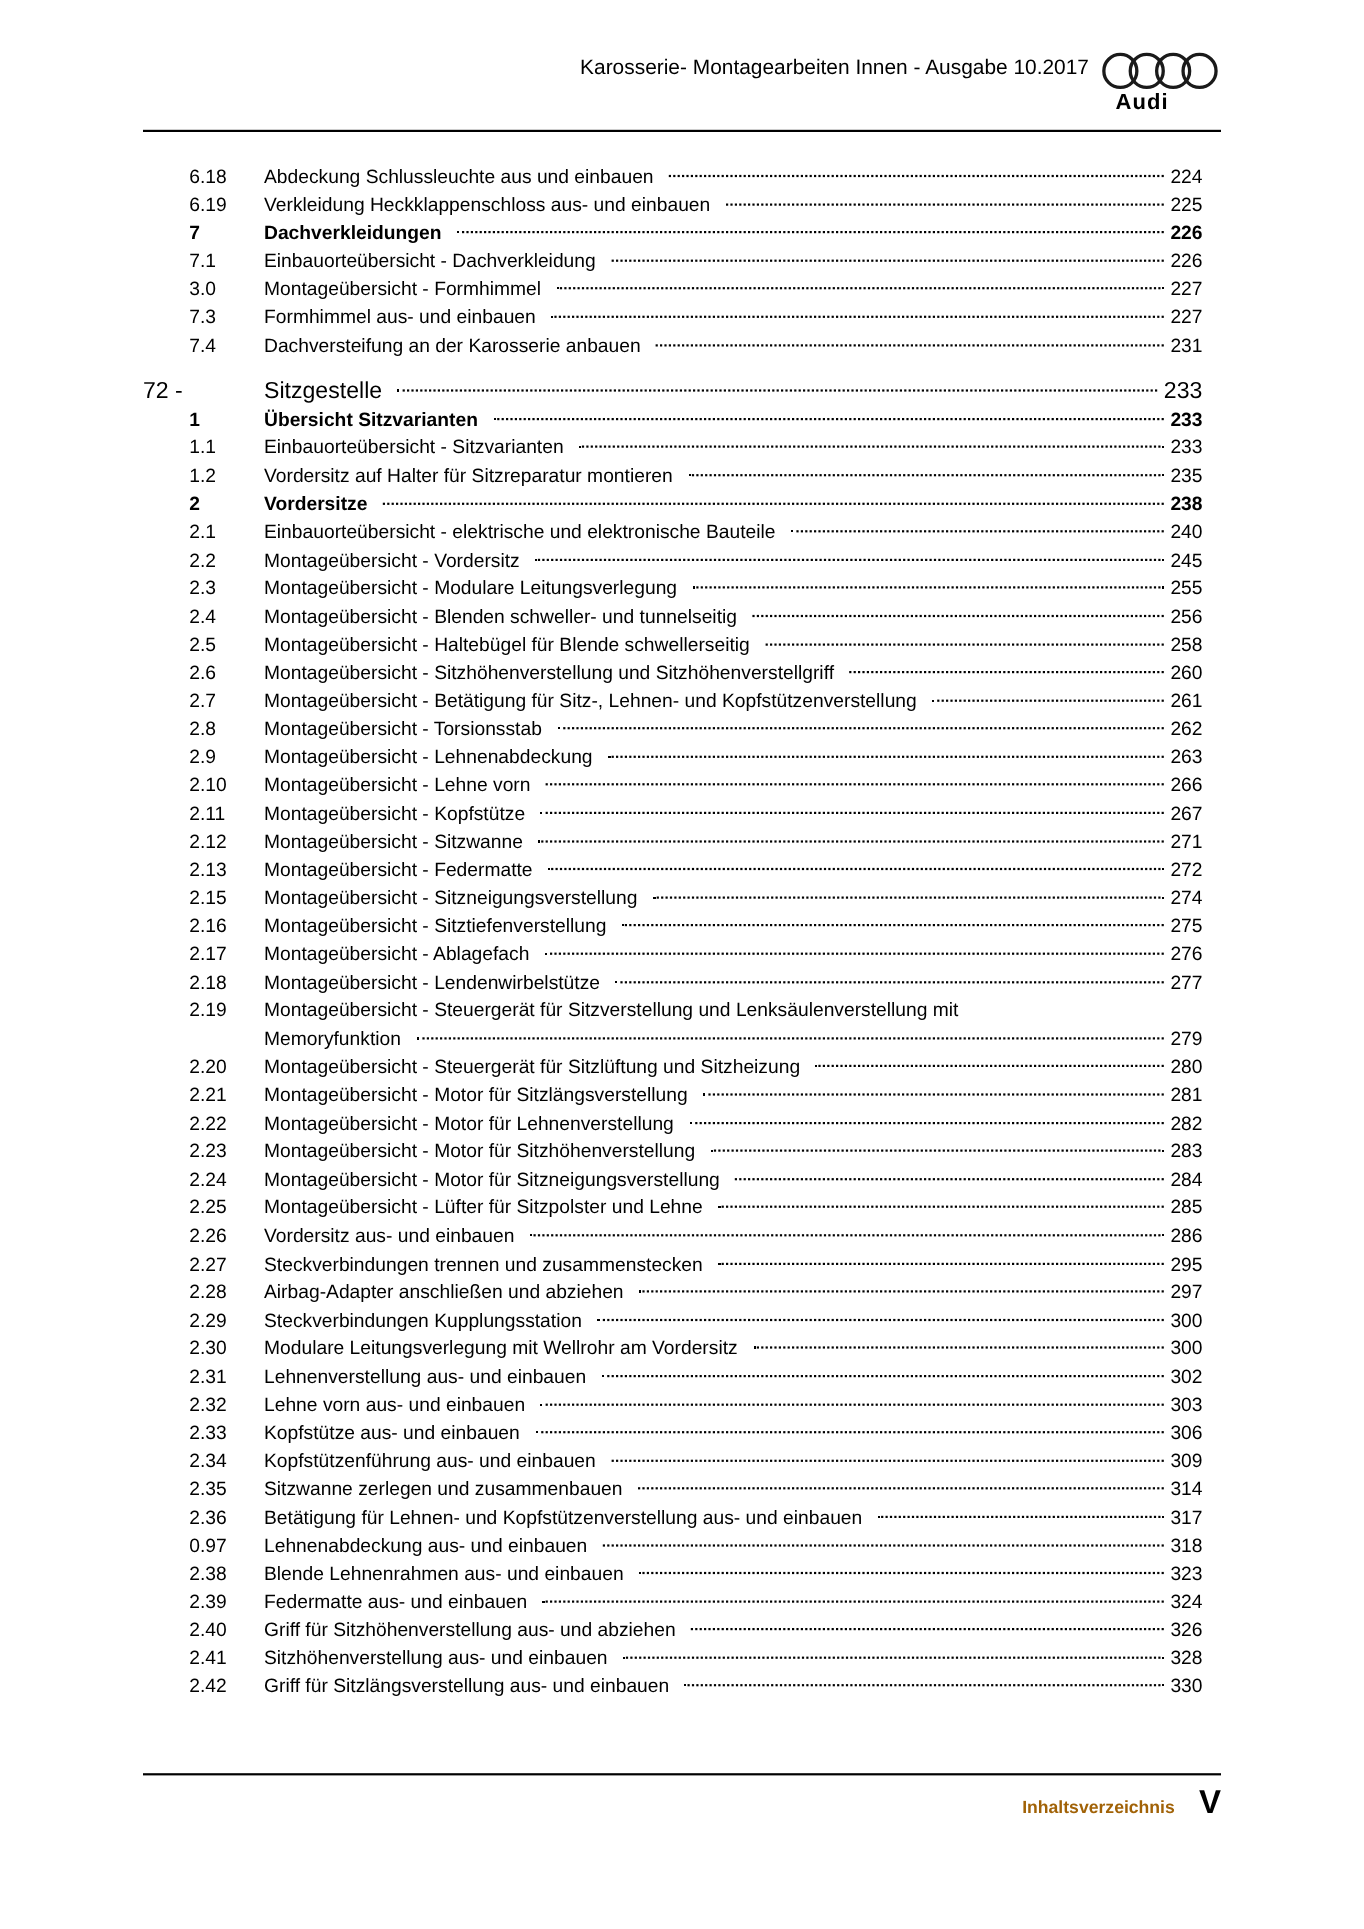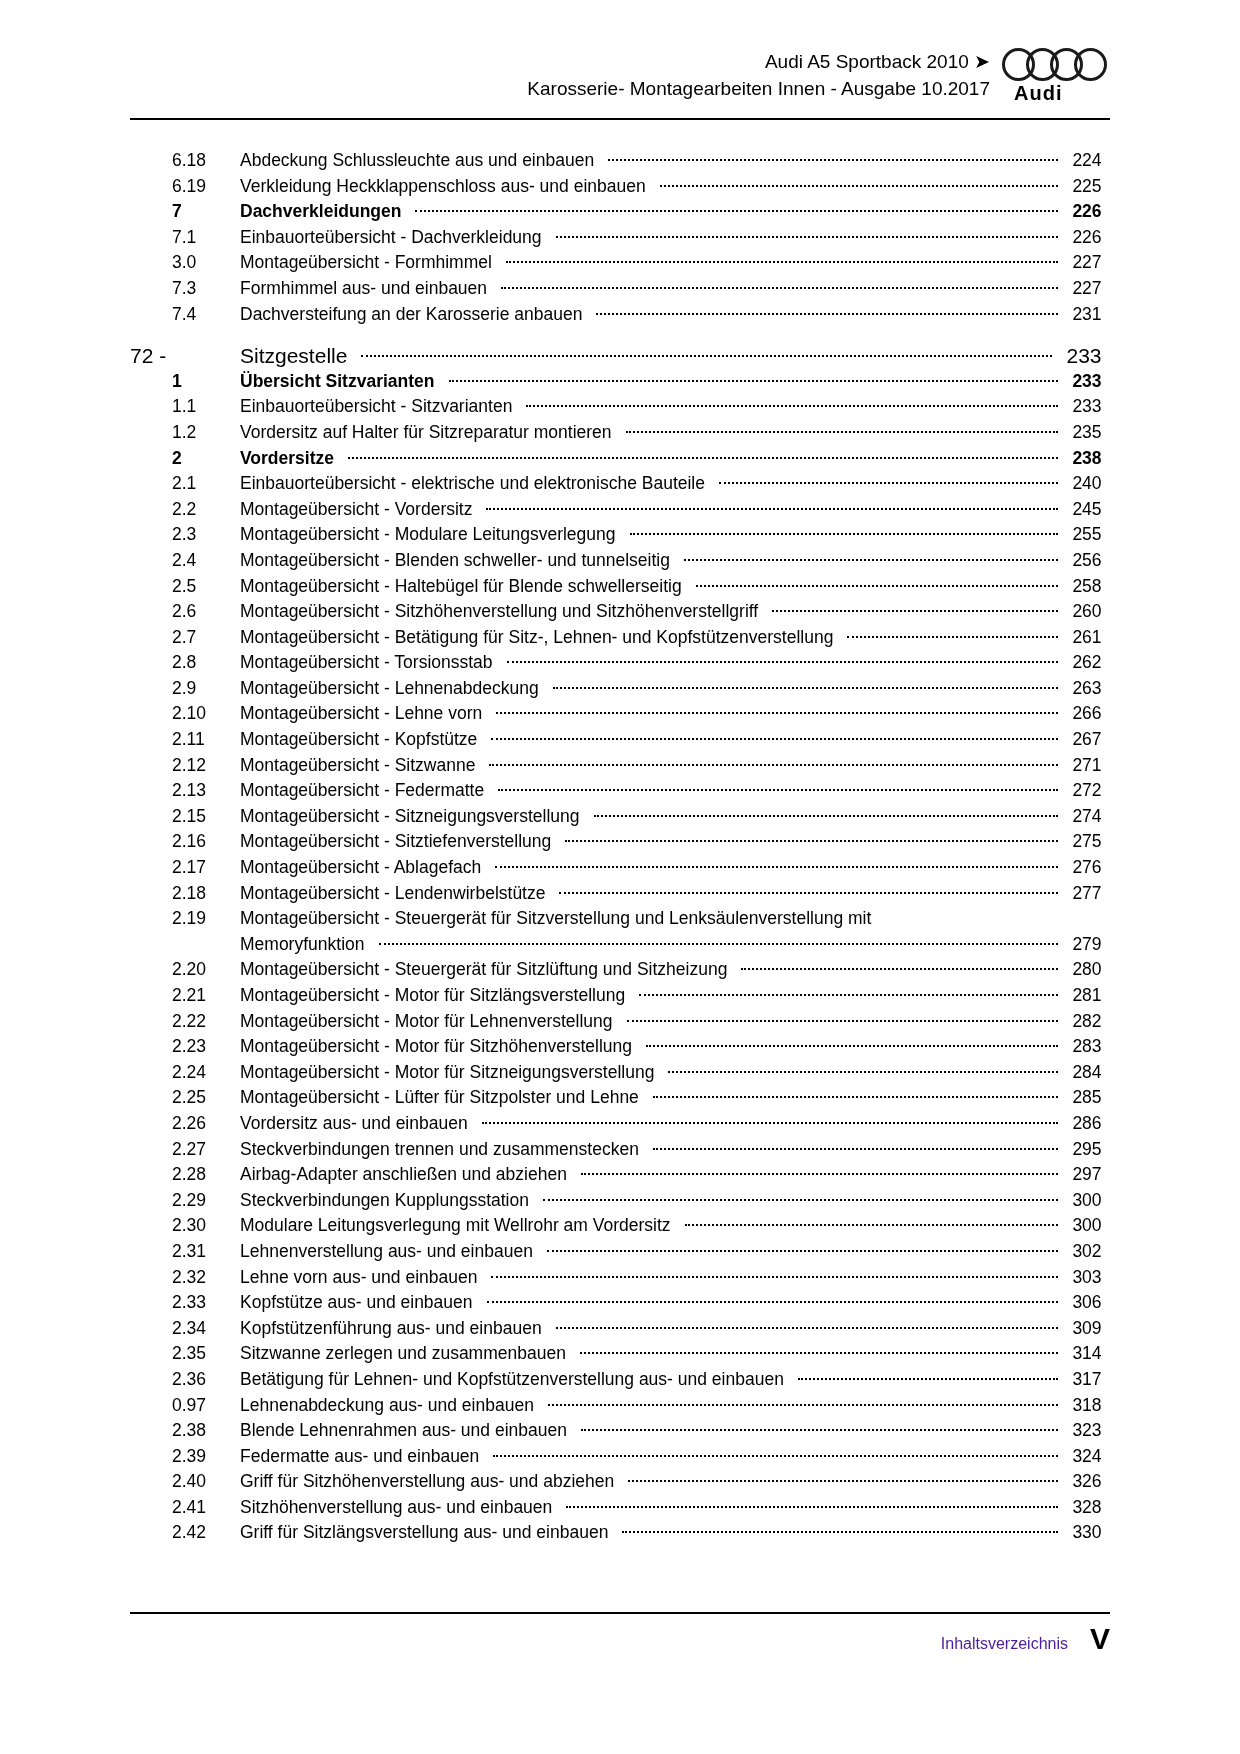--- a/index.html
+++ b/index.html
@@ -114,21 +114,21 @@
     position: relative;
     top: -5px;
     min-width: 12px;
     margin: 0 6px;
     height: 0;
   }
   .row.lvl0 .dots { top: -6px; }
   .pg {
     flex: 0 0 auto;
     width: 46px;
-    text-align: center;
+    text-align: left;
   }
   .row.lvl1 .pg { font-weight: bold; }
   .row.lvl0 .pg { font-size: 21px; width: 52px; }
 
   
   .row.wrap {
     display: block;
   }
   .row.wrap .line1 {
     display: flex;
@@ -154,37 +154,37 @@
     position: absolute;
     left: 130px;
     top: 1624px;
     width: 980px;
     display: flex;
     justify-content: flex-end;
     align-items: baseline;
   }
   .footer-label {
     font-size: 16px;
-    color: #4c1d95;
+    color: #a16207;
+    font-weight: bold;
   }
   .footer-page {
     font-size: 30px;
     font-weight: bold;
     margin-left: 22px;
     line-height: 1;
   }
 </style>
 </head>
 <body>
 
 <div class="page">
 
   <div class="header">
     <div class="header-text">
-      <div class="header-line1">Audi A5 Sportback 2010 ➤</div>
       <div class="header-line2">Karosserie- Montagearbeiten Innen - Ausgabe 10.2017</div>
     </div>
     <div class="audi-logo">
       <div class="rings">
         <span class="ring r1"></span>
         <span class="ring r2"></span>
         <span class="ring r3"></span>
         <span class="ring r4"></span>
       </div>
       <div class="audi-word">Audi</div>

